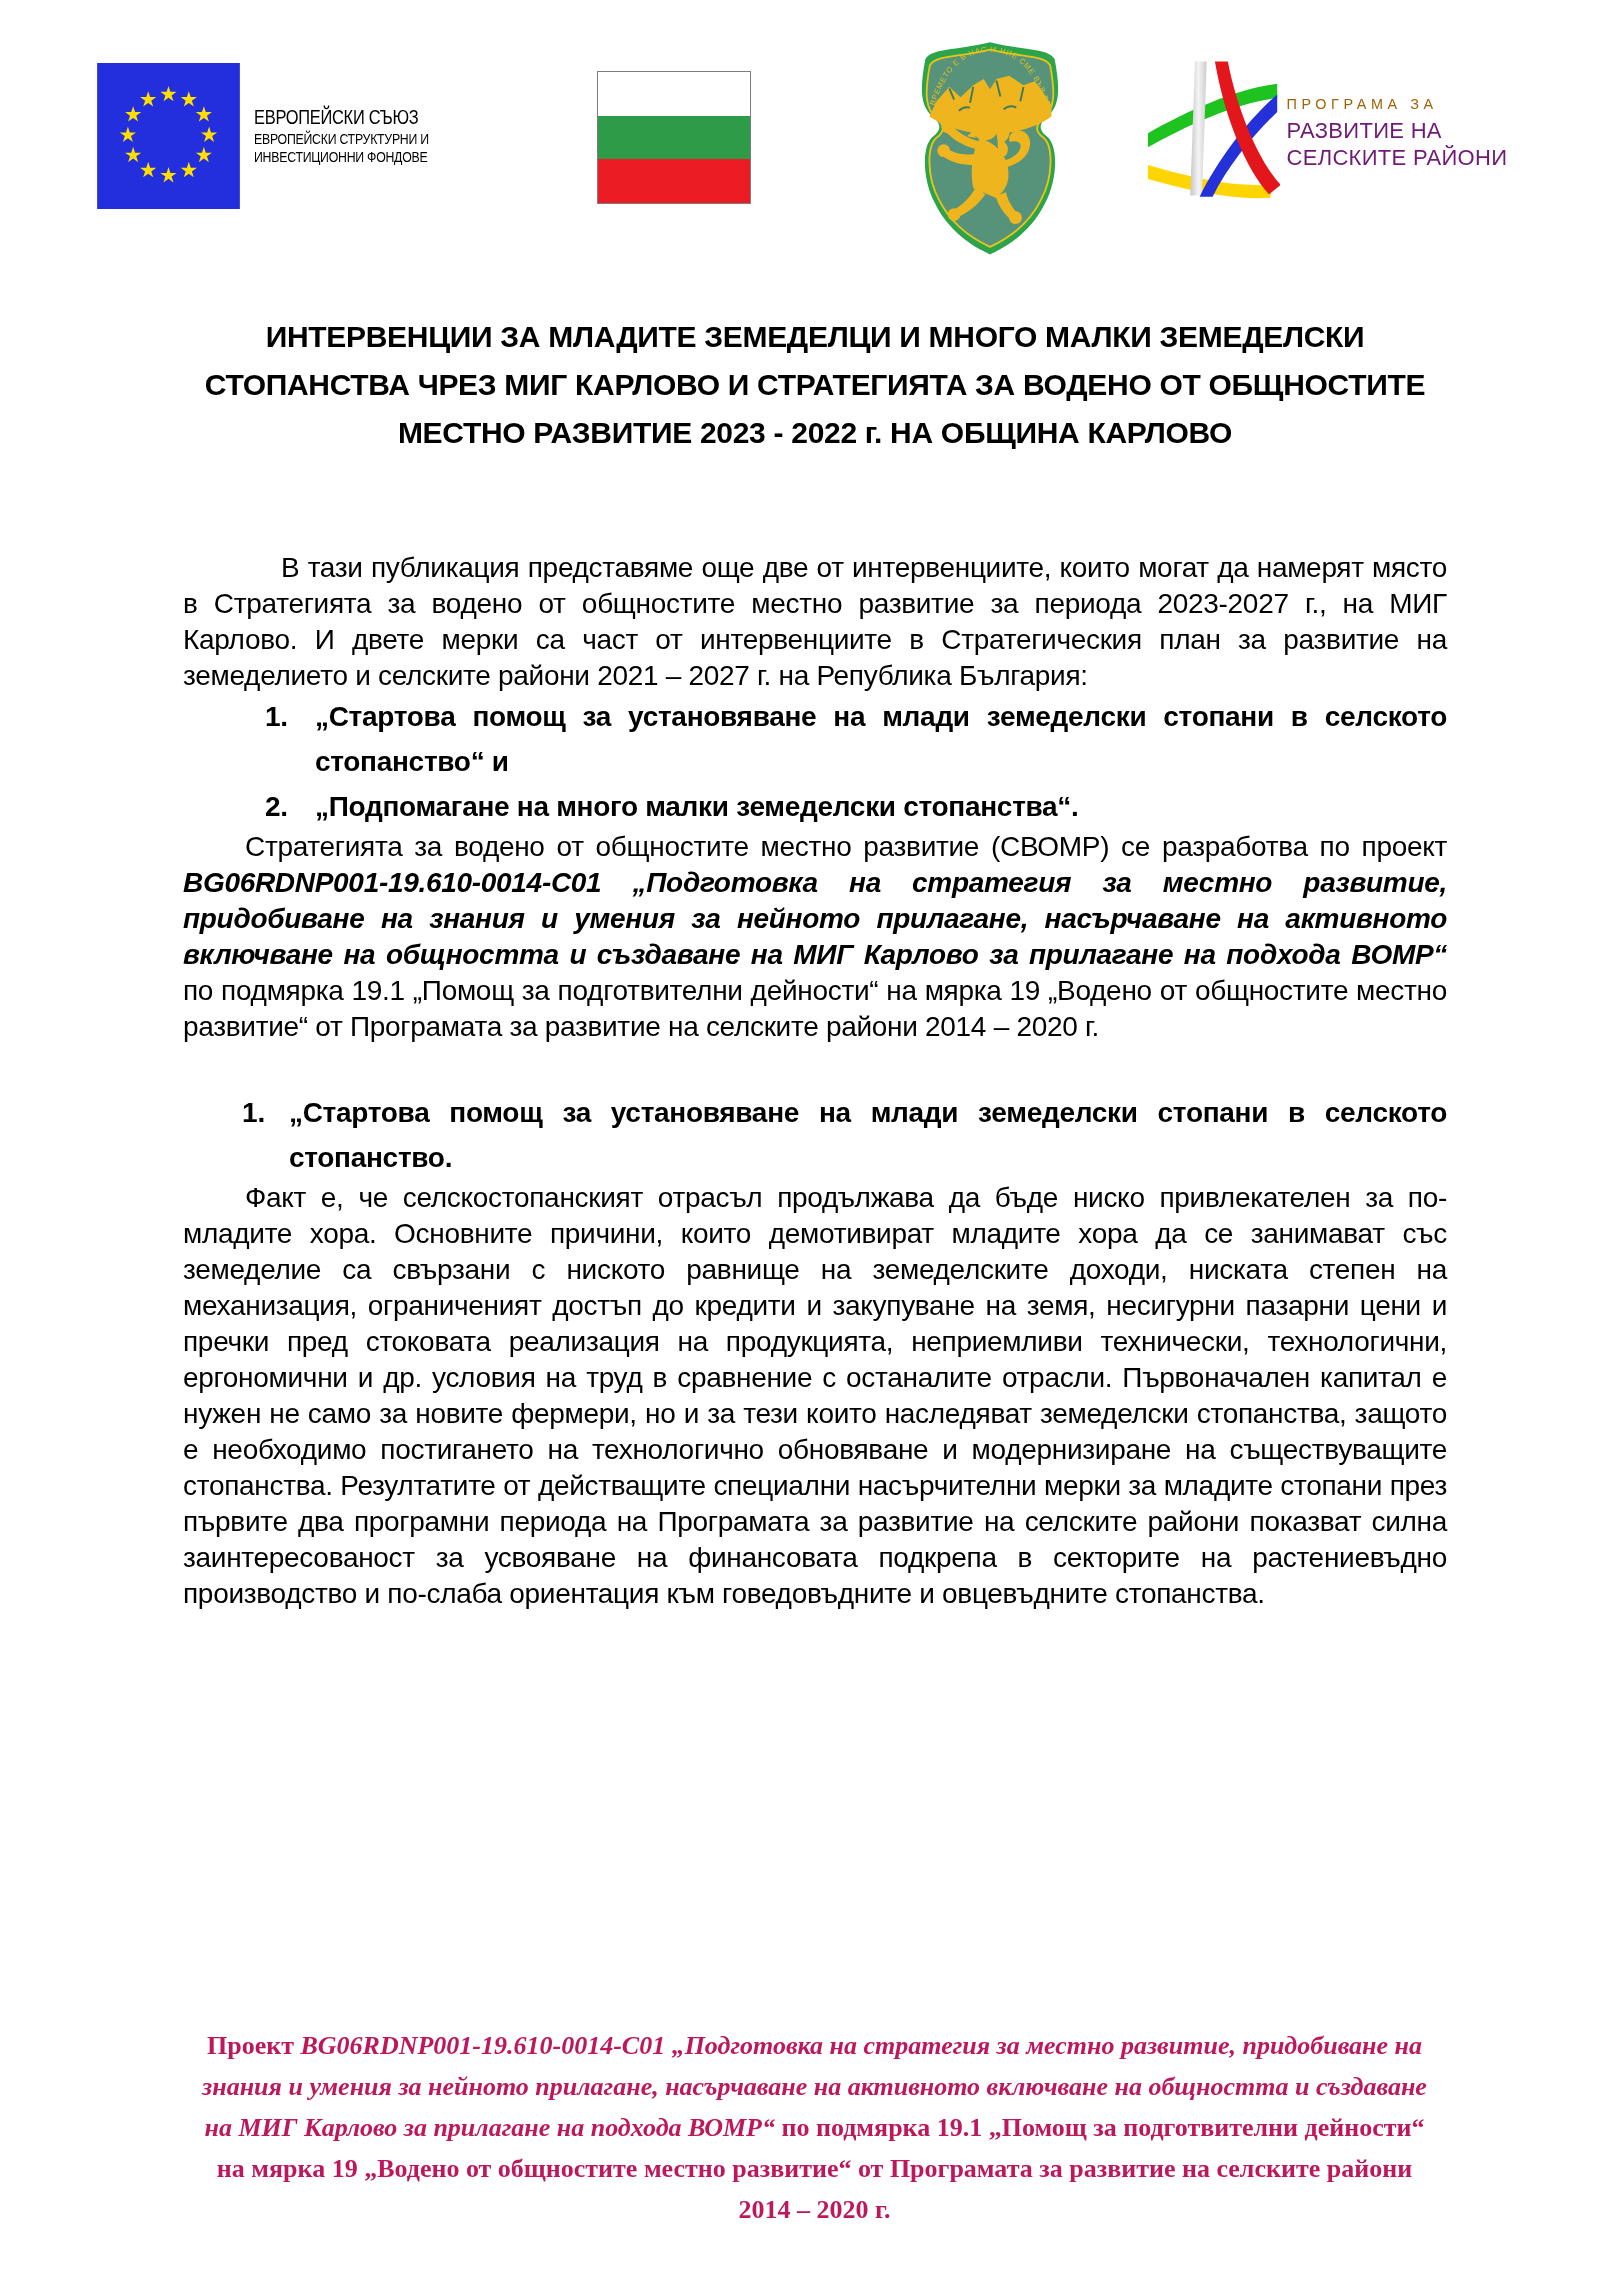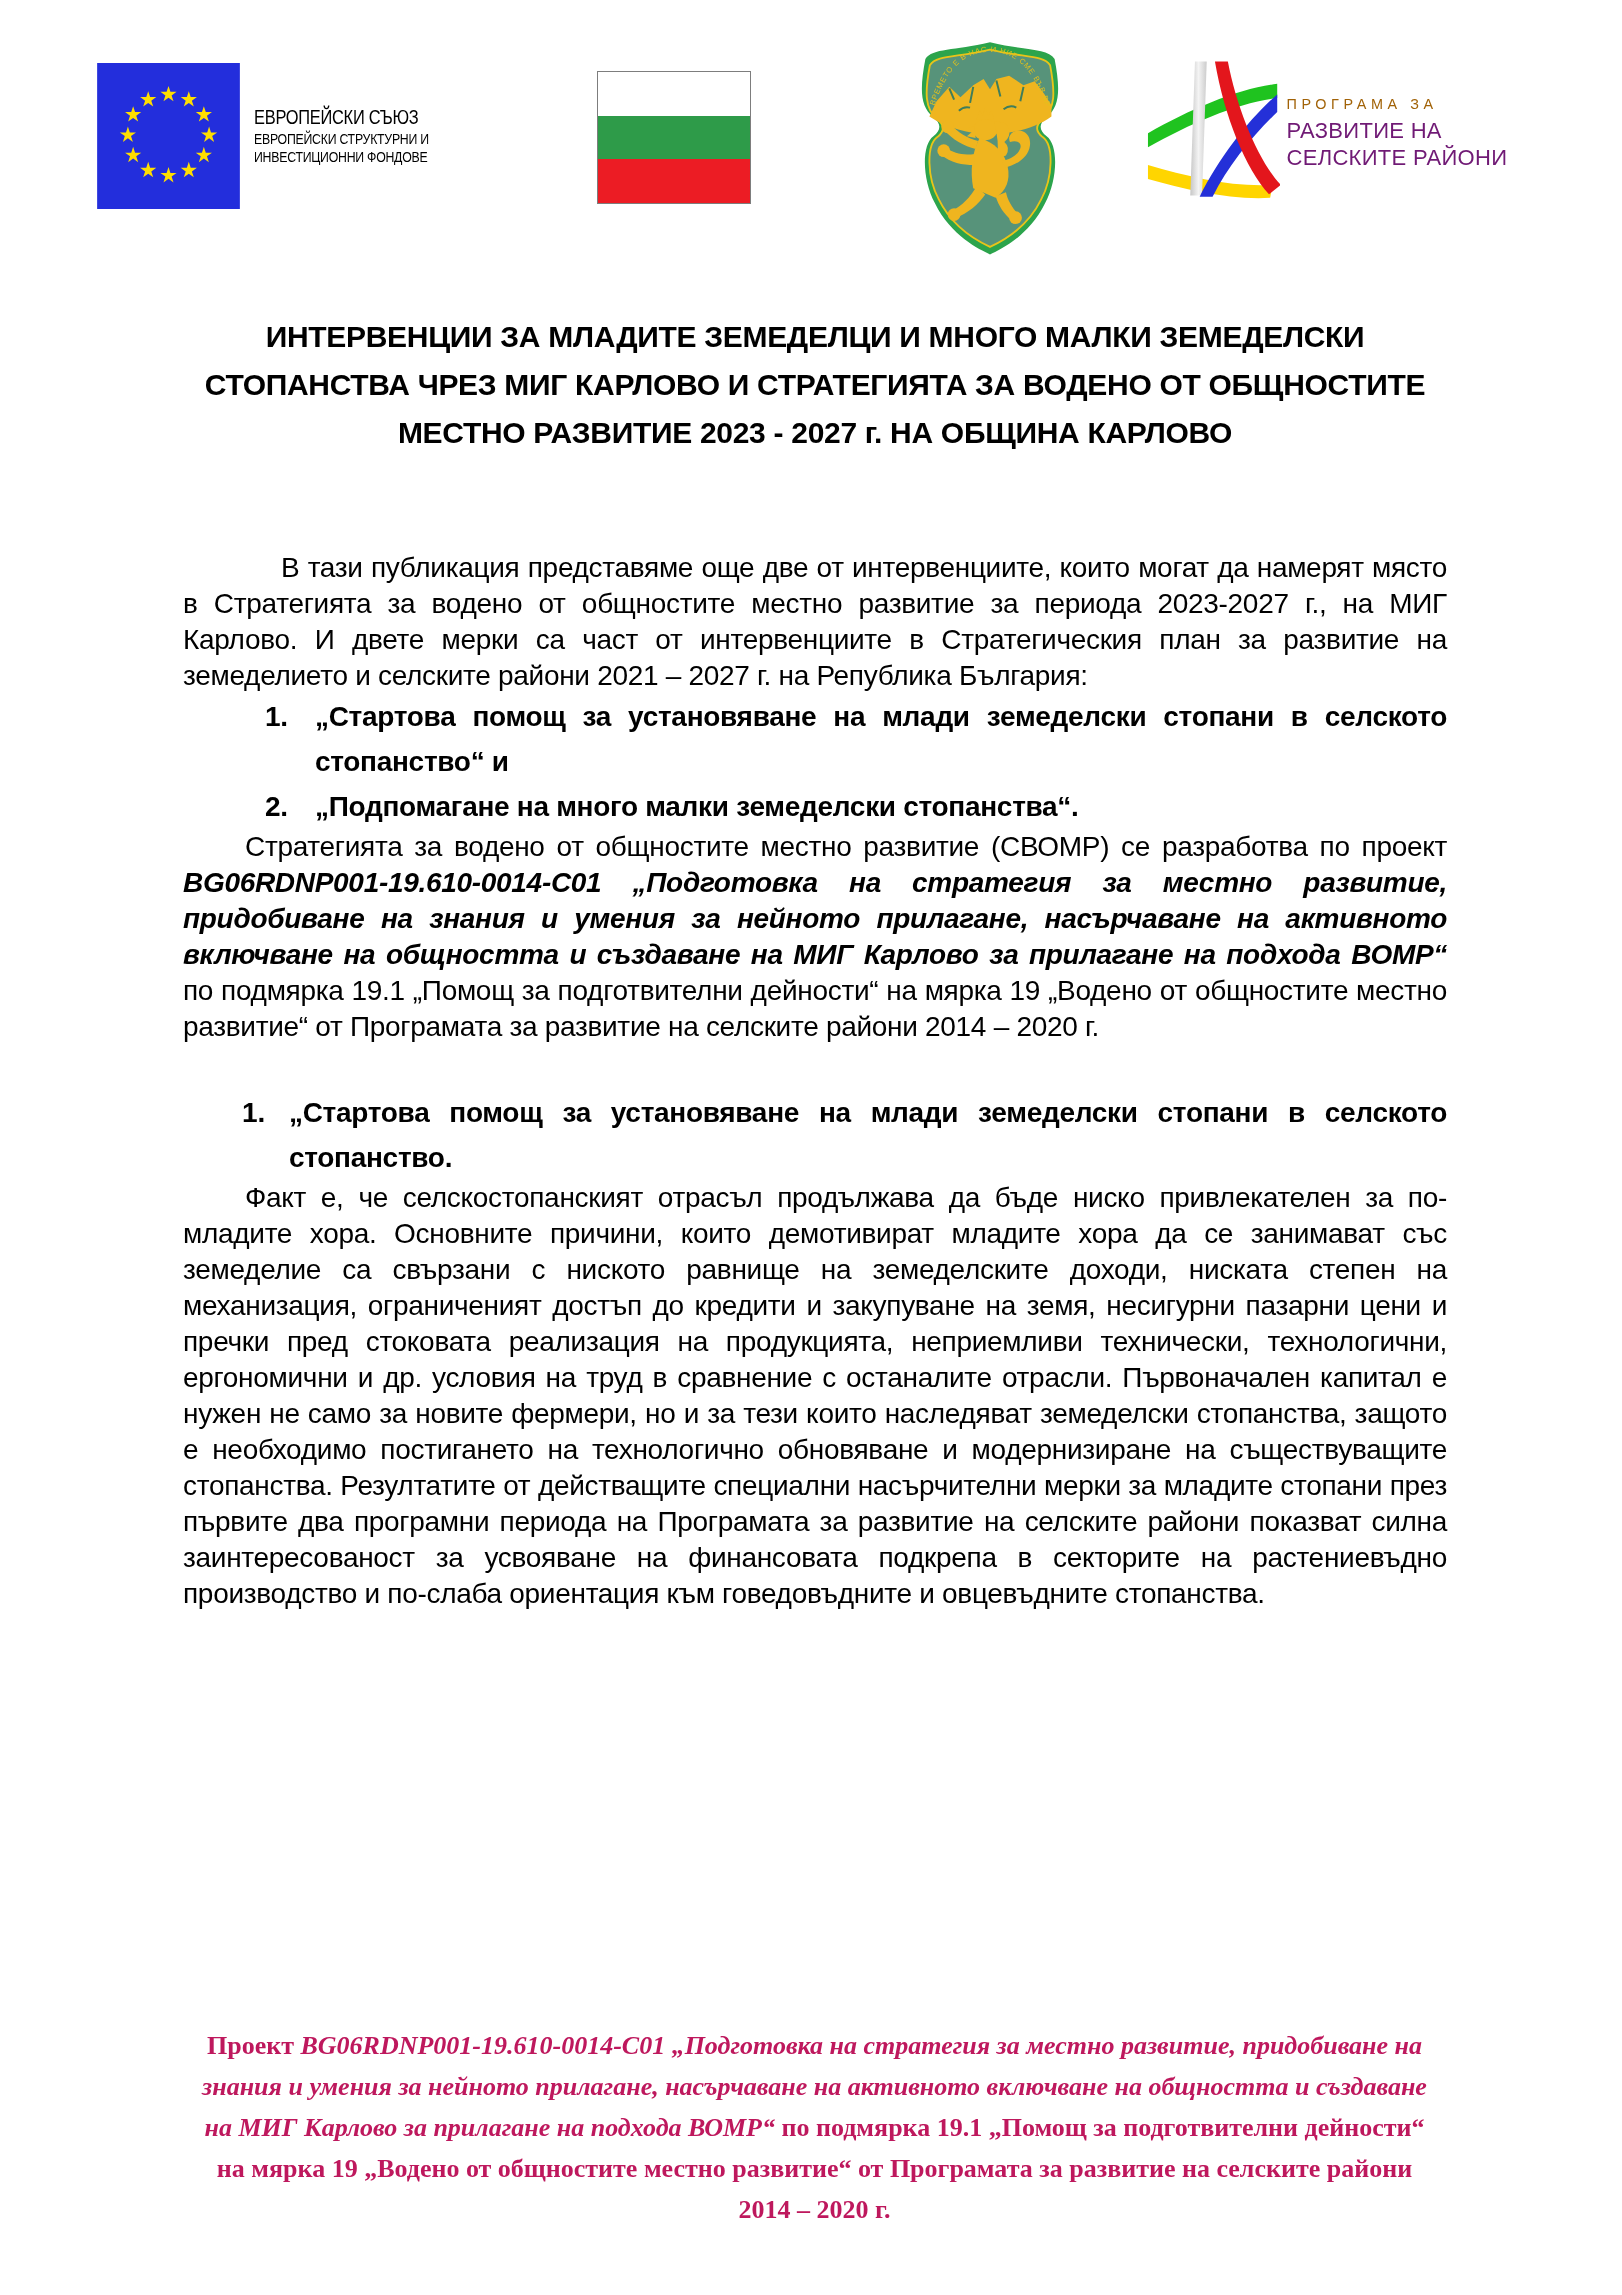--- a/index.html
+++ b/index.html
@@ -147,21 +147,21 @@
       <div class="rdp-text">
         <div class="r1">ПРОГРАМА ЗА</div>
         <div class="r2">РАЗВИТИЕ НА</div>
         <div class="r2">СЕЛСКИТЕ РАЙОНИ</div>
       </div>
     </div>
   </div>
 
   <div class="content">
 
-    <div class="doc-title">ИНТЕРВЕНЦИИ ЗА МЛАДИТЕ ЗЕМЕДЕЛЦИ И  МНОГО МАЛКИ ЗЕМЕДЕЛСКИ СТОПАНСТВА ЧРЕЗ МИГ КАРЛОВО И СТРАТЕГИЯТА ЗА ВОДЕНО ОТ ОБЩНОСТИТЕ МЕСТНО РАЗВИТИЕ 2023 - 2027 г. НА ОБЩИНА КАРЛОВО</div>
+    <div class="doc-title">ИНТЕРВЕНЦИИ ЗА МЛАДИТЕ ЗЕМЕДЕЛЦИ И  МНОГО МАЛКИ ЗЕМЕДЕЛСКИ СТОПАНСТВА ЧРЕЗ МИГ КАРЛОВО И СТРАТЕГИЯТА ЗА ВОДЕНО ОТ ОБЩНОСТИТЕ МЕСТНО РАЗВИТИЕ 2023 - 2022 г. НА ОБЩИНА КАРЛОВО</div>
 
     <p class="para p1">В тази публикация представяме още две от интервенциите, които могат да намерят място в Стратегията за водено от общностите местно развитие за периода 2023-2027 г., на МИГ Карлово. И двете мерки са част от интервенциите в Стратегическия план за развитие на земеделието и селските райони 2021 – 2027 г. на Република България:</p>
 
     <div class="measures-list">
       <div class="li-row">
         <div class="li-num">1.</div>
         <div class="li-text">„Стартова помощ за установяване на млади земеделски стопани в селското стопанство“ и</div>
       </div>
       <div class="li-row">
         <div class="li-num">2.</div>

